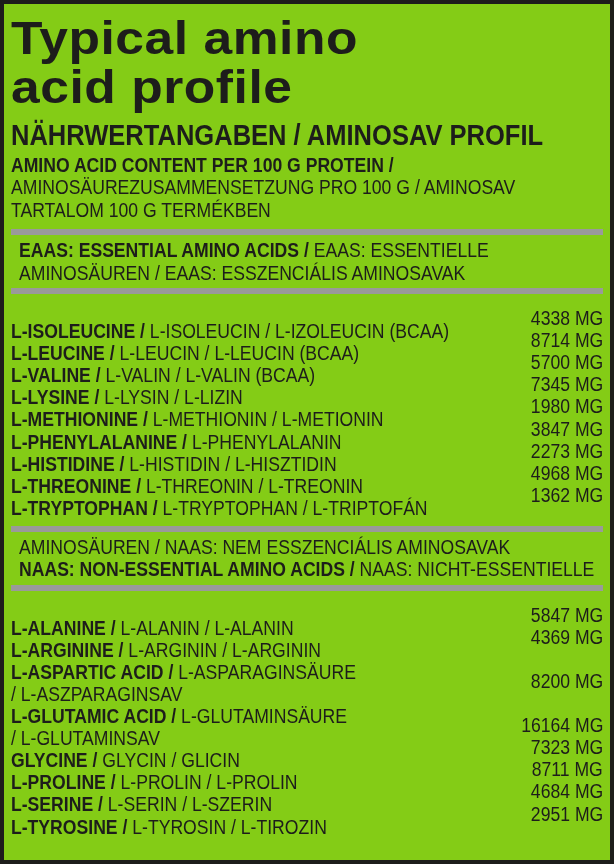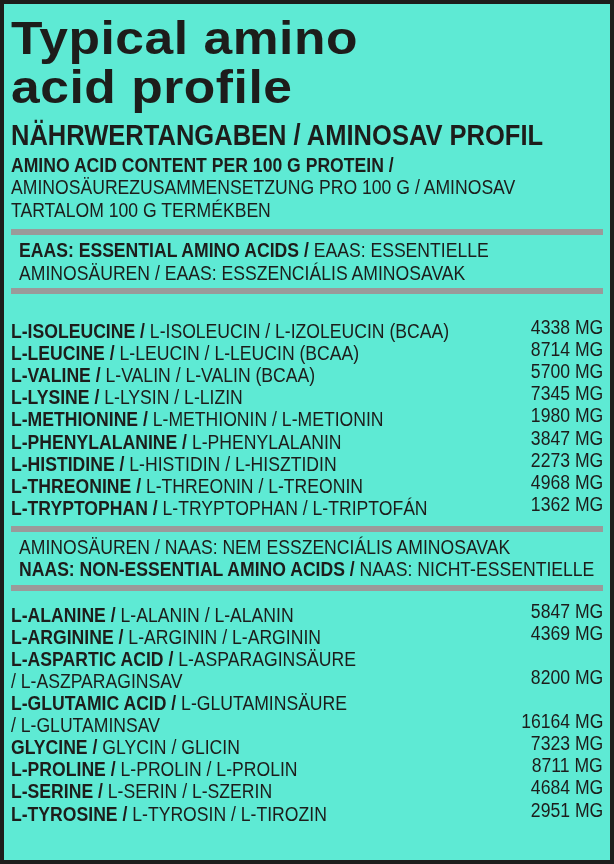--- a/index.html
+++ b/index.html
@@ -11,21 +11,21 @@
     width: 614px;
     height: 864px;
     font-family: "Liberation Sans", sans-serif;
     -webkit-font-smoothing: antialiased;
   }
   .label {
     box-sizing: border-box;
     width: 614px;
     height: 864px;
     border: 4px solid #1d1d1b;
-    background: #5eead4;
+    background: #84cc16;
     color: #1d1d1b;
     padding: 0 7px;
     overflow: hidden;
     position: relative;
   }
   
   .cx  { display: inline-block; transform: scaleX(0.88); transform-origin: 0 50%; white-space: nowrap; }
   .cxr { display: inline-block; transform: scaleX(0.88); transform-origin: 100% 50%; white-space: nowrap; }
   .wide { display: inline-block; transform: scaleX(1.12); transform-origin: 0 50%; white-space: nowrap; }
   .b { font-weight: bold; }
@@ -61,26 +61,26 @@
     font-size: 20px;
     line-height: 22.4px;
     margin-top: 4px;
     margin-left: 8px;
   }
   .rows {
     font-size: 20px;
     line-height: 22.1px;
     margin-top: 26px;
   }
-  .rows-naas { margin-top: 13px; text-decoration: underline; }
+  .rows-naas { margin-top: 26px; text-decoration: underline; }
   .row { position: relative; }
   .value {
     position: absolute;
     right: 0;
-    bottom: 4px;
+    bottom: 13px;
   }
   .line { white-space: nowrap; }
 </style>
 </head>
 <body>
 
 <div class="label">
 
   <div class="title">
     <span class="wide line">Typical amino</span><br>

